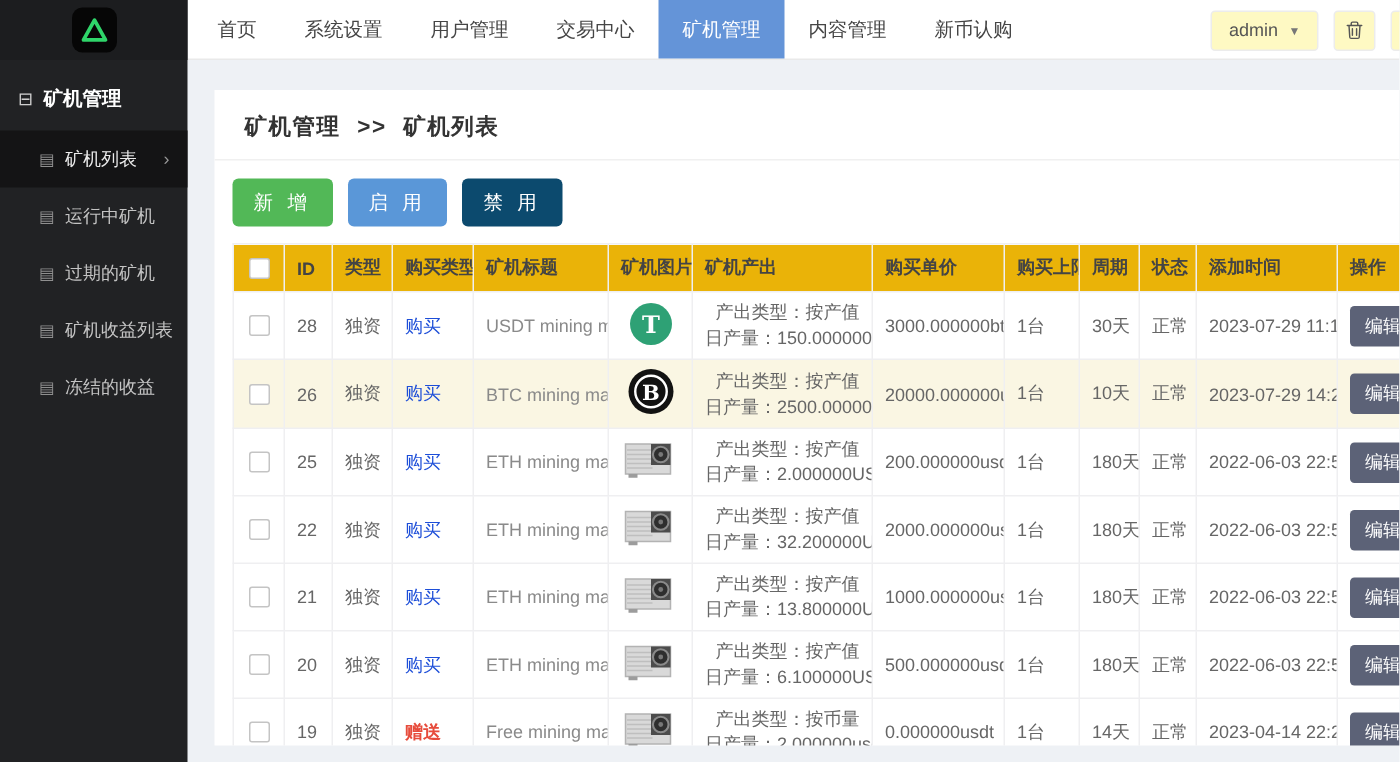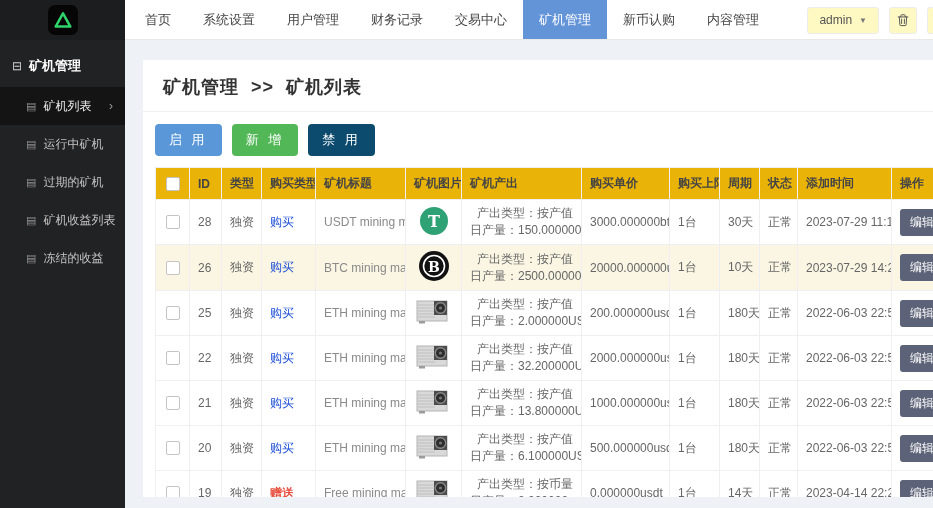--- a/index.html
+++ b/index.html
@@ -24,21 +24,21 @@
   .nav-item.active { color:#fff; }
   .nav-right { position:absolute; right:-22px; top:0; height:40px; display:flex; align-items:center; gap:10px; }
   .soft-btn { background:#fef9c3; border:1px solid #ececec; border-radius:3px; height:27px; display:flex; align-items:center; justify-content:center; cursor:pointer; color:#555; }
   .admin-btn { padding:0 11px; font-size:12px; gap:7px; }
   .admin-btn .dd { font-size:8px; color:#777; }
   .icon-btn { width:28px; }
 
   
   .content { position:absolute; left:125px; top:41px; right:0; bottom:0; background:#eef1f5; }
   .card { position:absolute; left:18px; top:19px; right:0; bottom:11px; background:#fff; overflow:hidden; }
-  .breadcrumb { padding:15px 20px 12px; font-size:18px; font-weight:bold; color:#333; border-bottom:1px solid #f0f0f0; letter-spacing:1px; }
+  .breadcrumb { padding:15px 20px 12px; font-size:15px; font-weight:bold; color:#333; border-bottom:1px solid #f0f0f0; letter-spacing:1px; }
   .breadcrumb .sep { margin:0 6px; color:#333; }
   .toolbar { padding:12px 12px 11px; display:flex; gap:10px; }
   .tbtn { border:none; color:#fff; font-size:13px; padding:7px 14px; border-radius:4px; cursor:pointer; letter-spacing:3px; white-space:nowrap; }
 
   table { border-collapse:collapse; table-layout:fixed; margin:0 12px; width:788px; font-size:12px; color:#666; }
   th, td { border:1px solid #efeff1; padding:5px 8px; text-align:left; overflow:hidden; white-space:nowrap; }
   th { font-weight:bold; color:#444; height:32px; background:#eab308; }
   td { height:43px; }
   tr.hl td { background:#faf6e3; }
   .c-center { text-align:center; }
@@ -88,25 +88,24 @@
         <span>冻结的收益</span>
       </div>
     </div>
 </div>
 
 <div class="navbar">
   <div class="nav-menu" id="nav-items">
       <div class="nav-item">首页</div>
       <div class="nav-item">系统设置</div>
       <div class="nav-item">用户管理</div>
-      <div class="nav-item">财务记录</div>
       <div class="nav-item">交易中心</div>
       <div class="nav-item active" style="background: rgb(100, 148, 216);">矿机管理</div>
+      <div class="nav-item">内容管理</div>
       <div class="nav-item">新币认购</div>
-      <div class="nav-item">内容管理</div>
     </div>
   <div class="nav-right">
     <div class="soft-btn admin-btn">
       <span>admin</span>
       <span class="dd">▼</span>
     </div>
     <div class="soft-btn icon-btn">
       <svg width="14" height="14" viewBox="0 0 16 16">
         <path d="M2.5 4.5 h11 M5.5 4.5 V3 a1 1 0 0 1 1-1 h3 a1 1 0 0 1 1 1 v1.5 M3.8 4.5 l.6 9 a1 1 0 0 0 1 .9 h5.2 a1 1 0 0 0 1-.9 l.6-9 M6.4 7 v5 M9.6 7 v5" fill="none" stroke="#555" stroke-width="1.1" stroke-linecap="round"></path>
       </svg>
@@ -118,22 +117,22 @@
 </div>
 
 <div class="content">
   <div class="card">
     <div class="breadcrumb">
       <span>矿机管理</span>
       <span class="sep">&gt;&gt;</span>
       <span>矿机列表</span>
     </div>
     <div class="toolbar" id="toolbar">
+        <button class="tbtn" style="background: rgb(82, 184, 87);">新 增</button>
         <button class="tbtn" style="background: rgb(90, 151, 216);">启 用</button>
-        <button class="tbtn" style="background: rgb(82, 184, 87);">新 增</button>
         <button class="tbtn" style="background: #0c4a6e;">禁 用</button>
       </div>
     <table>
       <colgroup>
         <col style="width:34px">
           <col style="width:32px">
           <col style="width:40px">
           <col style="width:54px">
         <col style="width:90px">
           <col style="width:56px">

